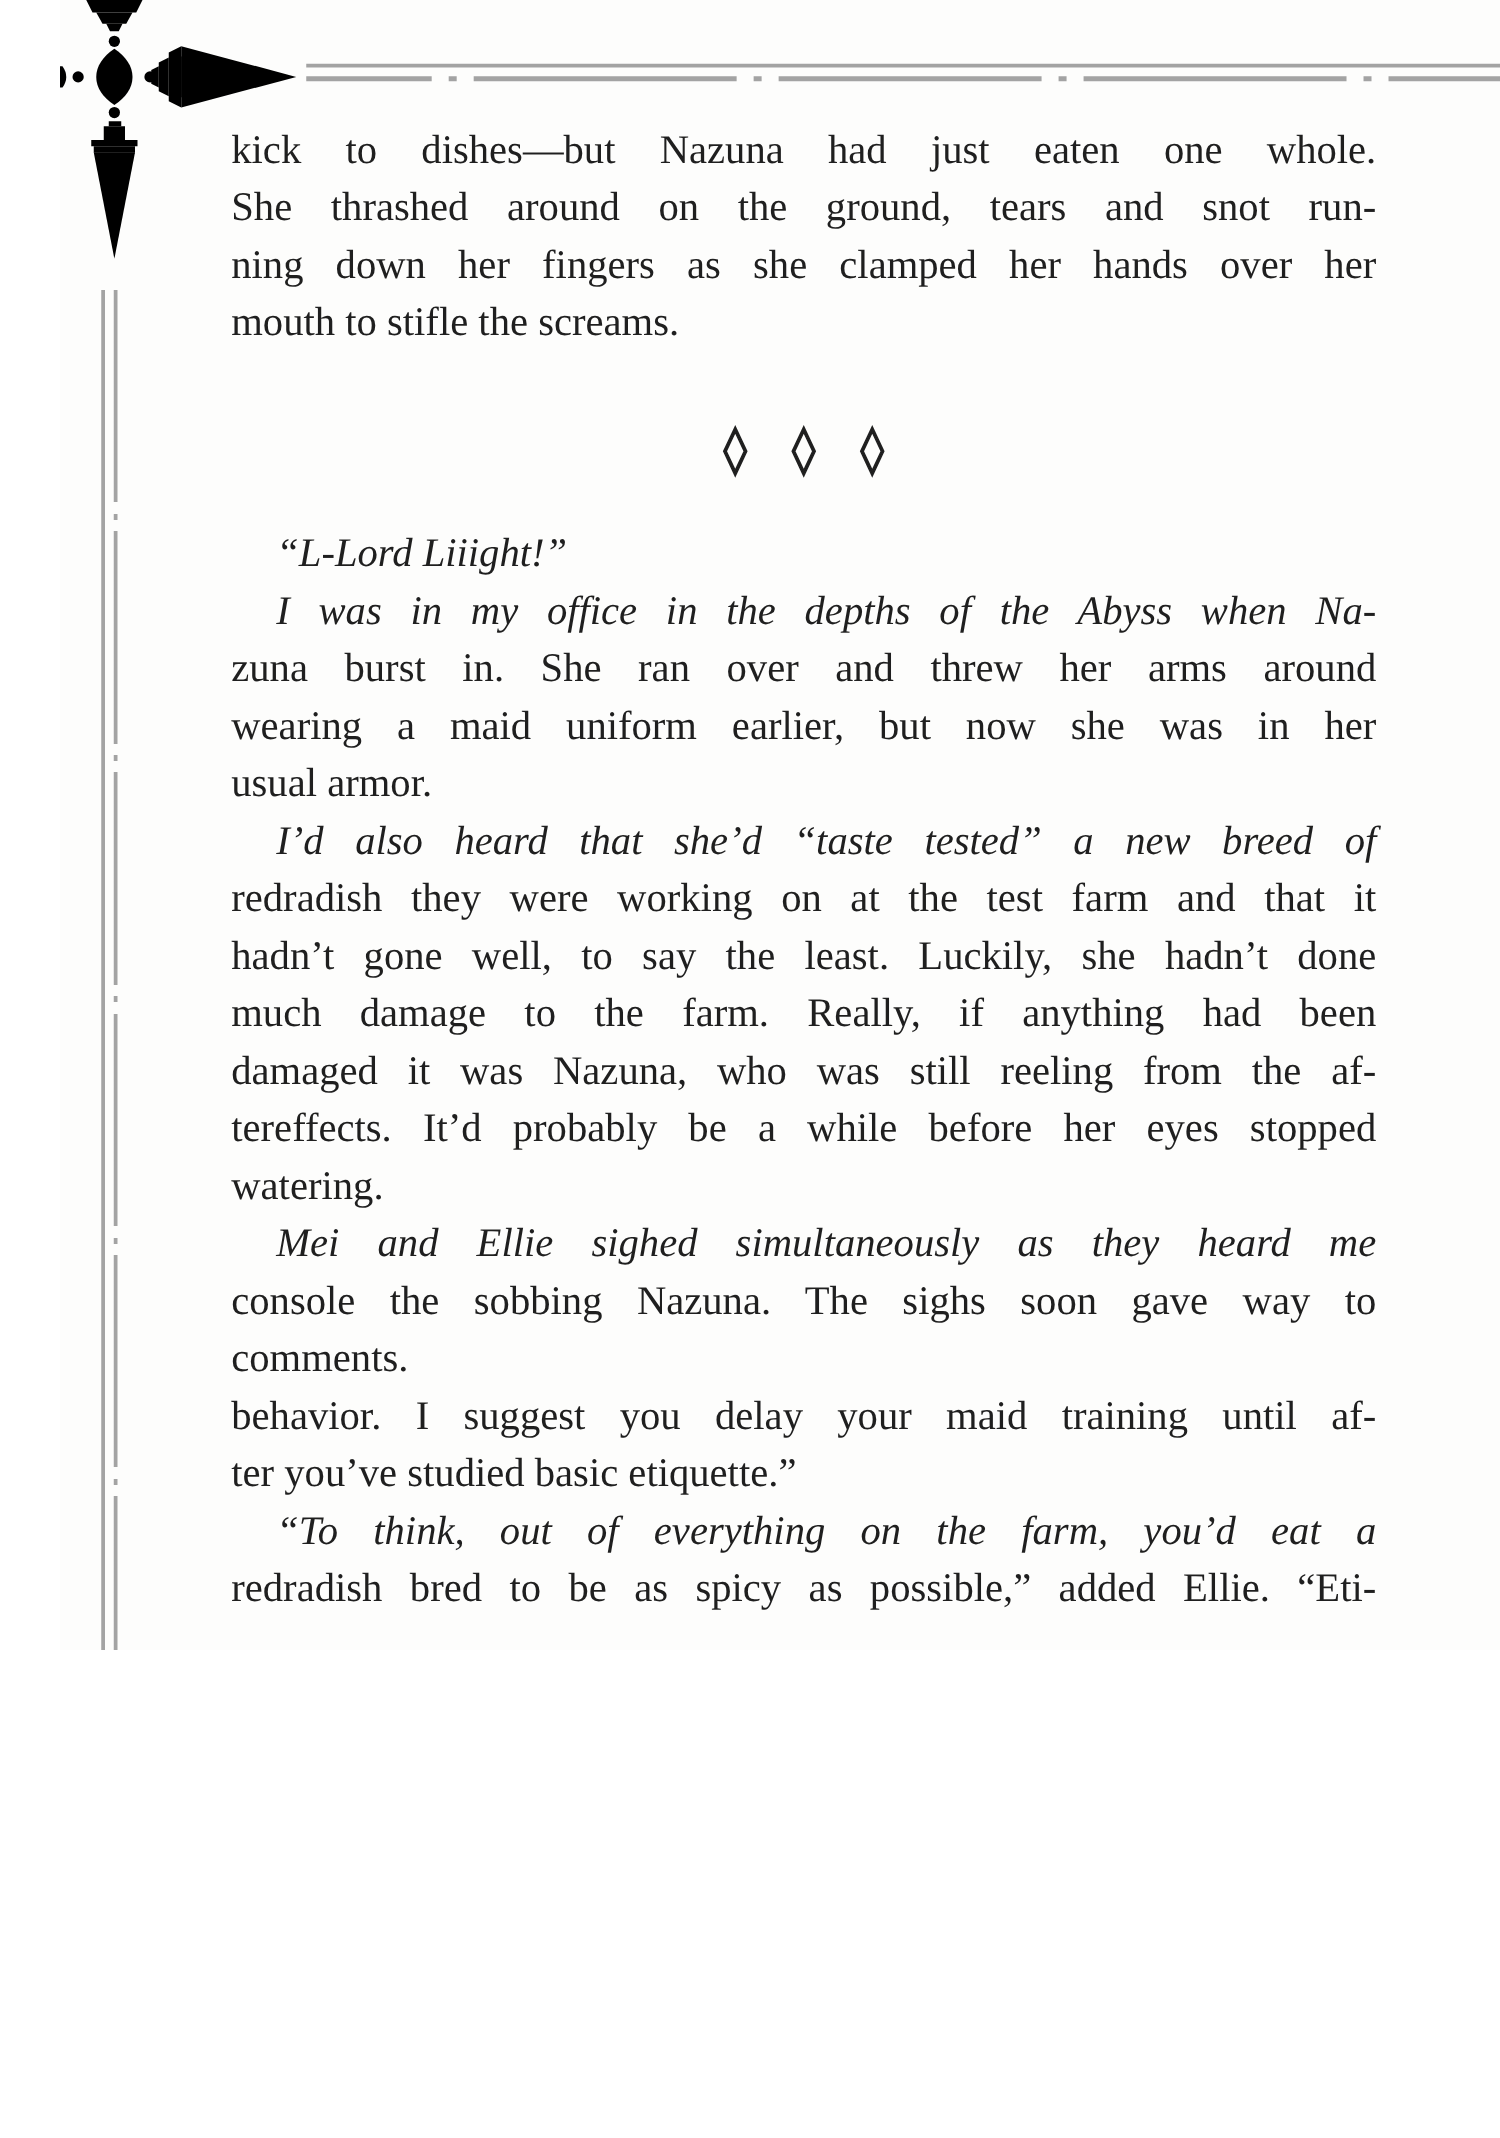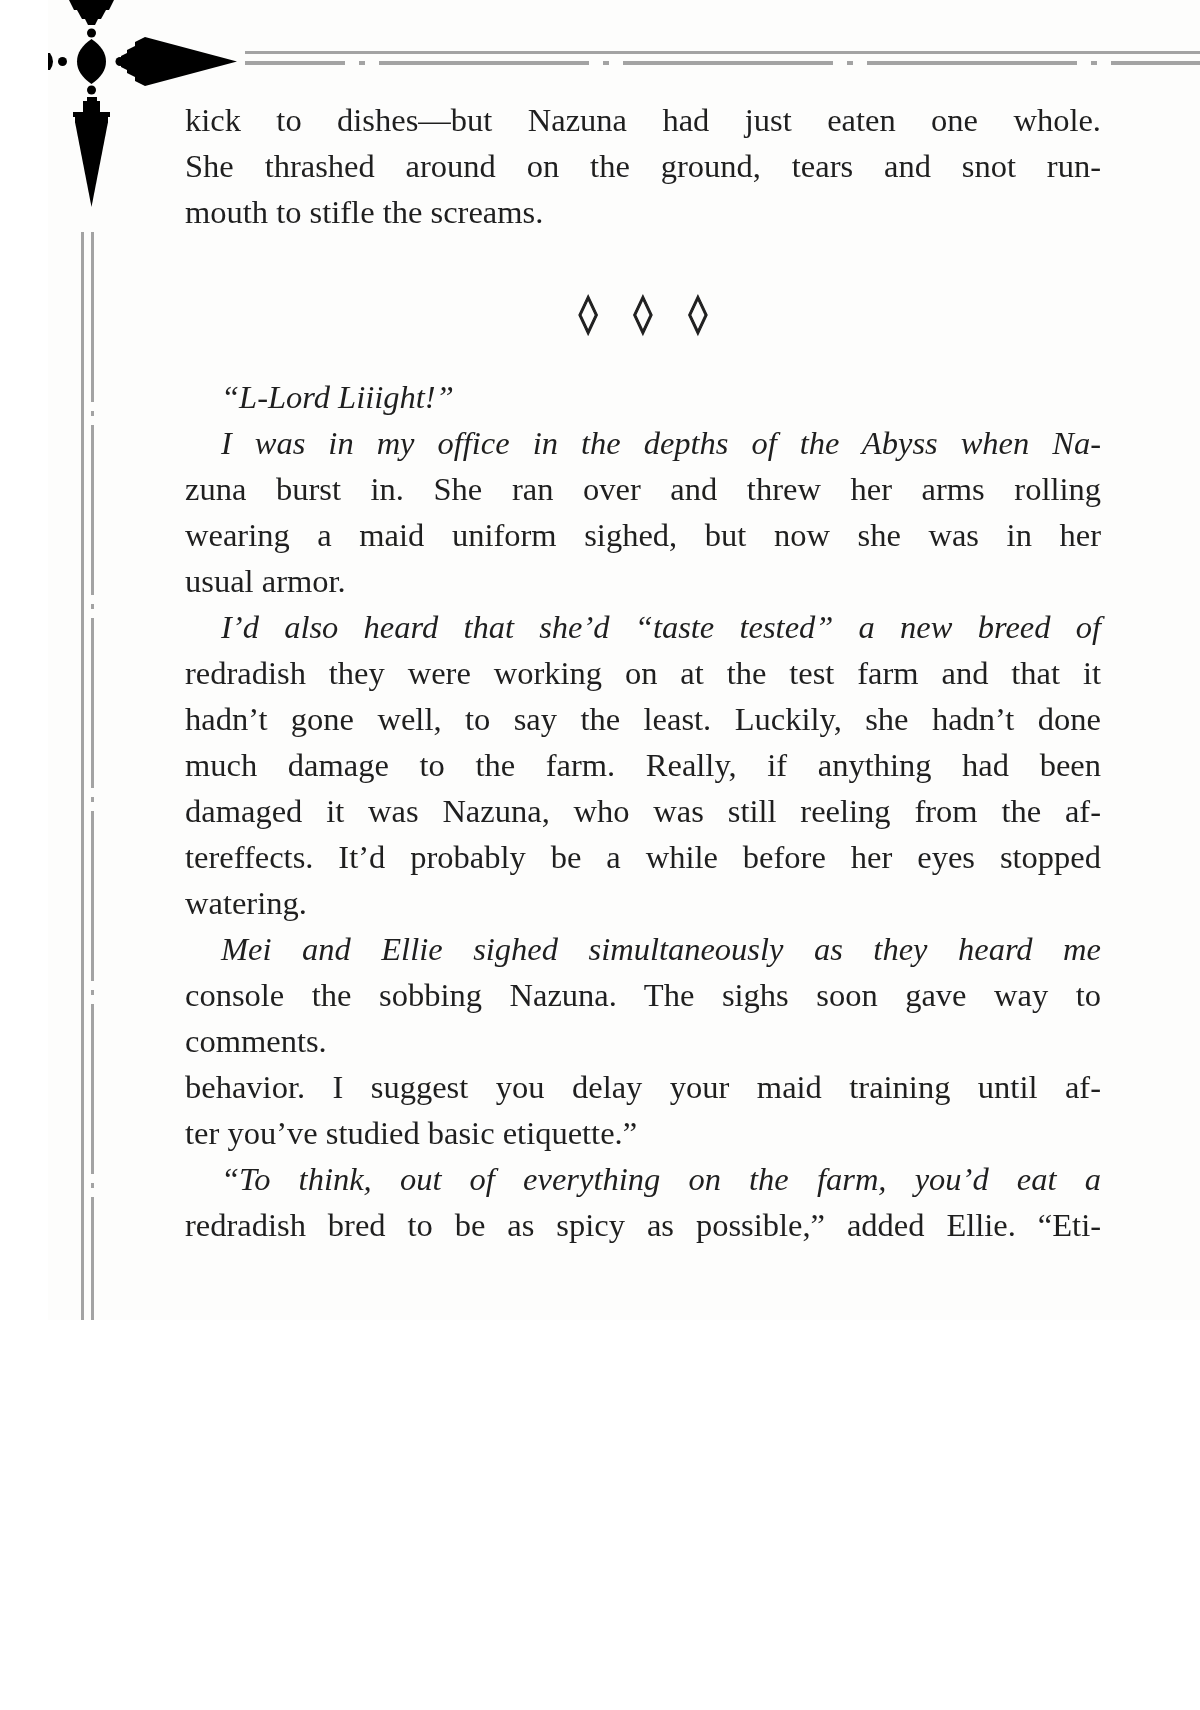--- a/index.html
+++ b/index.html
@@ -115,30 +115,31 @@
     <use href="#orn-group"></use>
   </svg>
   <svg class="orn orn-bottom" viewBox="0 0 200 230">
     <use href="#orn-group"></use>
   </svg>
 
   <div class="body-text">
       <div class="paragraph">
         <div class="line">kick to dishes—but Nazuna had just eaten one whole.</div>
         <div class="line">She thrashed around on the ground, tears and snot run-</div>
+        <div class="line">ning down her fingers as she clamped her hands over her</div>
         <div class="line last">mouth to stifle the screams.</div>
       </div>
       <div class="separator">◊ ◊ ◊</div>
       <div class="paragraph">
         <div class="line first last">“L-Lord Liiight!”</div>
       </div>
       <div class="paragraph">
         <div class="line first">I was in my office in the depths of the Abyss when Na-</div>
-        <div class="line">zuna burst in. She ran over and threw her arms rolling</div>
-        <div class="line">wearing a maid uniform sighed, but now she was in her</div>
+        <div class="line">zuna burst in. She ran over and threw her arms around</div>
+        <div class="line">wearing a maid uniform earlier, but now she was in her</div>
         <div class="line last">usual armor.</div>
       </div>
       <div class="paragraph">
         <div class="line first">I’d also heard that she’d “taste tested” a new breed of</div>
         <div class="line">redradish they were working on at the test farm and that it</div>
         <div class="line">hadn’t gone well, to say the least. Luckily, she hadn’t done</div>
         <div class="line">much damage to the farm. Really, if anything had been</div>
         <div class="line">damaged it was Nazuna, who was still reeling from the af-</div>
         <div class="line">tereffects. It’d probably be a while before her eyes stopped</div>
         <div class="line last">watering.</div>

